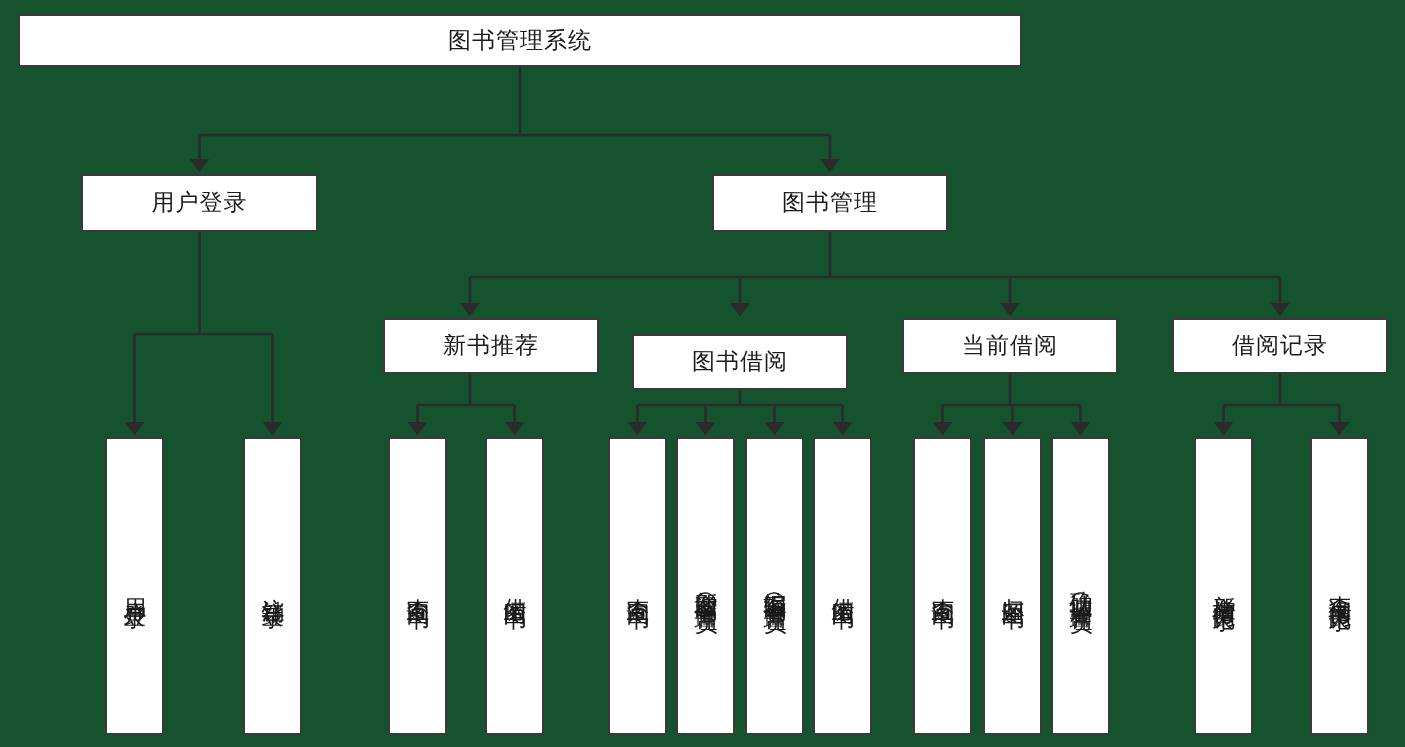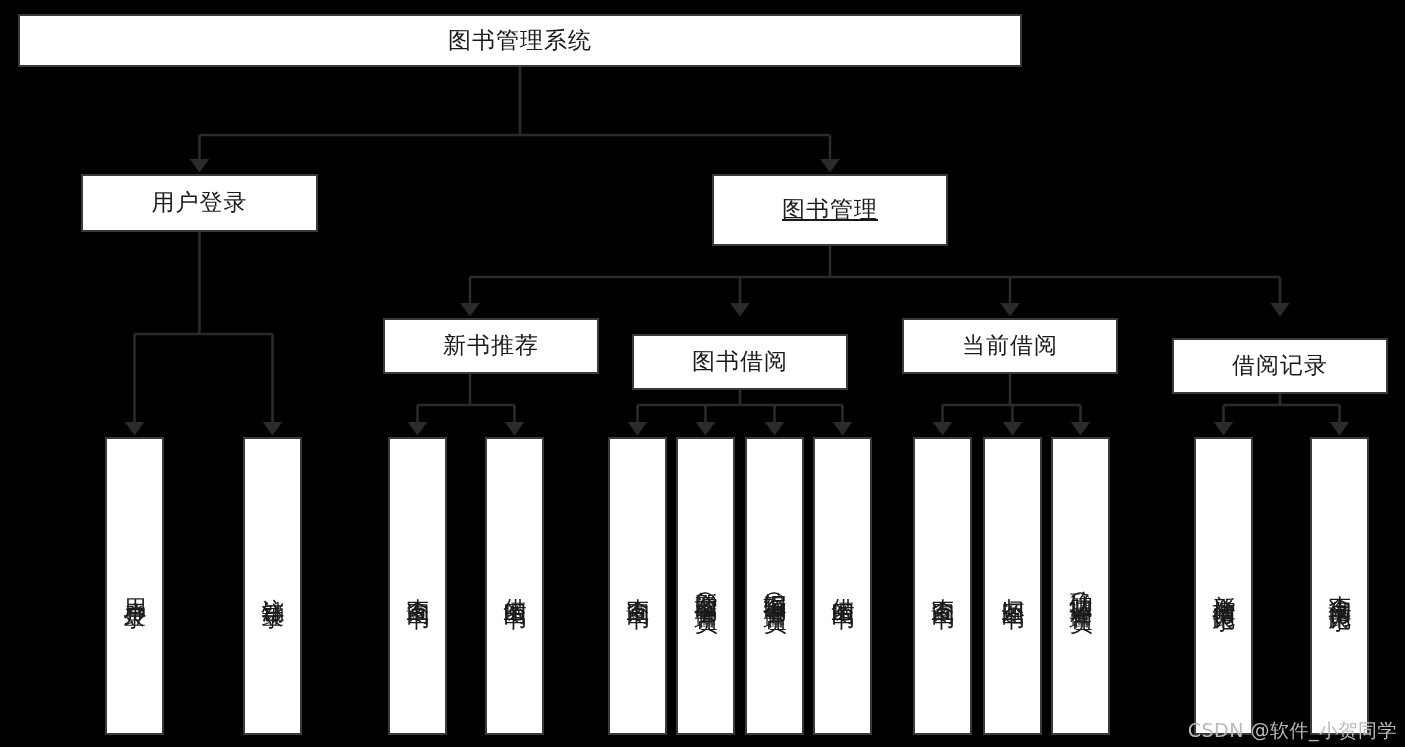--- a/index.html
+++ b/index.html
@@ -8,21 +8,21 @@
     padding: 0;
     background: #ffffff;
   }
   body {
     font-family: "DejaVu Sans", "Liberation Sans", sans-serif;
   }
   #canvas {
     position: relative;
     width: 1405px;
     height: 747px;
-    background: #000000;
+    background: #14532d;
     overflow: hidden;
   }
   .node {
     position: absolute;
     box-sizing: border-box;
     border: 2px solid #3a3a3a;
     background: #ffffff;
     display: flex;
     align-items: center;
     justify-content: center;
@@ -118,35 +118,35 @@
   </svg>
 
   <div class="node horiz" id="n-root" style="left: 18px; top: 14px; width: 1004px; height: 53px;">
     <span class="label">图书管理系统</span>
   </div>
 
   <div id="layer-level2">
       <div class="node horiz" id="n-user-login" style="left: 81px; top: 174px; width: 237px; height: 58px;">
         <span class="label">用户登录</span>
       </div>
-      <div class="node horiz" id="n-book-manage" style="left: 712px; top: 174px; width: 236px; height: 72px; text-decoration: underline;">
+      <div class="node horiz" id="n-book-manage" style="left: 712px; top: 174px; width: 236px; height: 58px;">
         <span class="label">图书管理</span>
       </div>
     </div>
   <div id="layer-level3">
       <div class="node horiz" id="n-new-book-recommend" style="left: 362px; top: 318px; width: 216px; height: 56px; margin-left: 21px;">
         <span class="label">新书推荐</span>
       </div>
       <div class="node horiz" id="n-book-borrow" style="left: 632px; top: 318px; width: 216px; height: 56px; margin-top: 16px;">
         <span class="label">图书借阅</span>
       </div>
       <div class="node horiz" id="n-current-borrow" style="left: 902px; top: 318px; width: 216px; height: 56px; text-align: right;">
         <span class="label">当前借阅</span>
       </div>
-      <div class="node horiz" id="n-borrow-record" style="left: 1172px; top: 318px; width: 216px; height: 56px; margin-top: 20px;">
+      <div class="node horiz" id="n-borrow-record" style="left: 1172px; top: 318px; width: 216px; height: 56px;">
         <span class="label">借阅记录</span>
       </div>
     </div>
   <div id="layer-leaves">
       <div class="node vert" id="n-leaf-user-login" style="left: 105px; top: 437px; width: 59px; height: 298px;">
         <span class="label">用户登录</span>
       </div>
       <div class="node vert" id="n-leaf-logout" style="left: 243px; top: 437px; width: 59px; height: 298px;">
         <span class="label">注销登录</span>
       </div>
@@ -178,14 +178,13 @@
         <span class="label">确认归还（管理员）</span>
       </div>
       <div class="node vert" id="n-leaf-add-record" style="left: 1194px; top: 437px; width: 59px; height: 298px;">
         <span class="label">新增借阅记录</span>
       </div>
       <div class="node vert" id="n-leaf-query-record" style="left: 1310px; top: 437px; width: 59px; height: 298px;">
         <span class="label">查询借阅记录</span>
       </div>
     </div>
 
-  <div class="wm">CSDN @软件_小贺同学</div>
 </div>
 
 </body></html>

